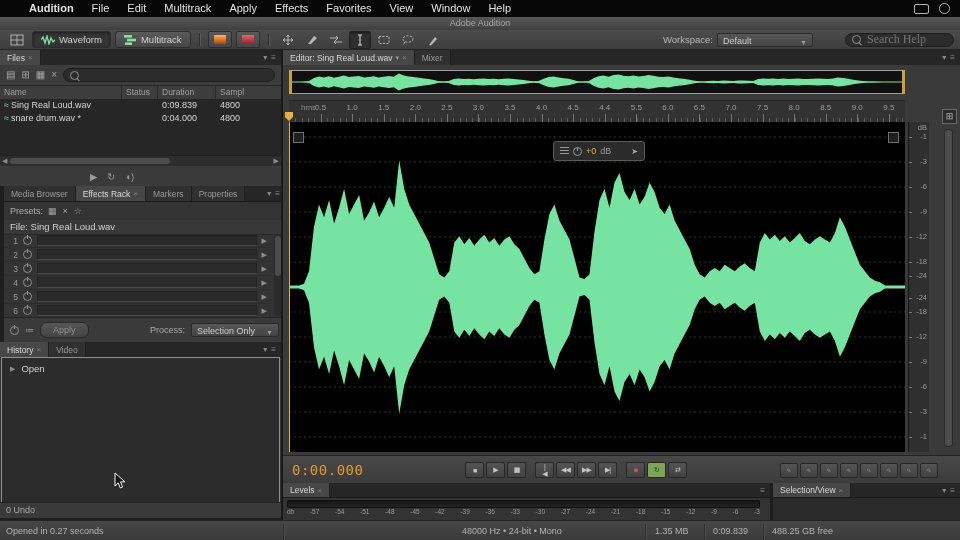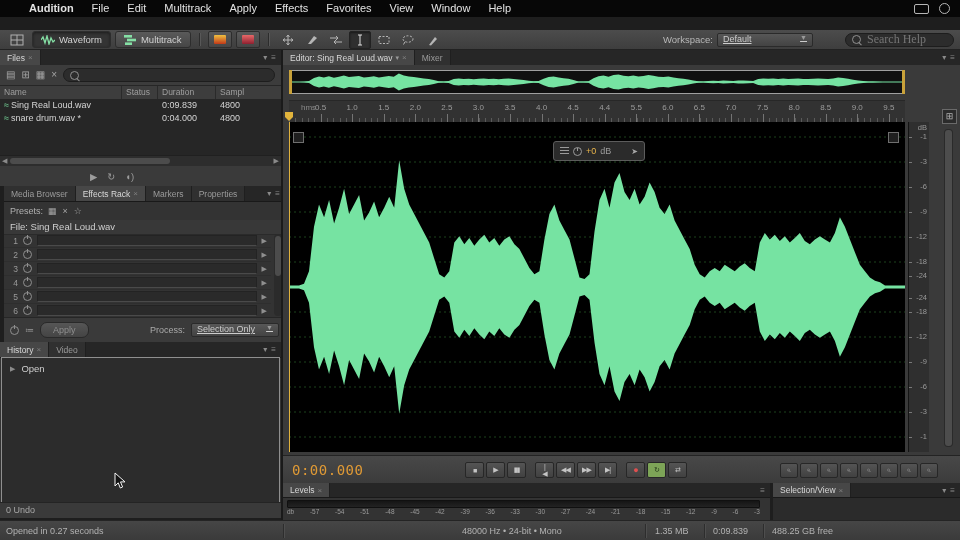--- a/index.html
+++ b/index.html
@@ -18,21 +18,21 @@
   .toolbar{position:absolute;left:0;top:30px;width:960px;height:20px;background:linear-gradient(#4c4c4c,#3e3e3e);border-bottom:1px solid #222;display:flex;align-items:center;padding:0 6px;box-sizing:border-box;gap:4px;}
   .vbtn{display:inline-flex;align-items:center;gap:4px;height:15px;padding:0 8px;background:linear-gradient(#5a5a5a,#464646);border:1px solid #2d2d2d;border-radius:3px;font-size:9.5px;color:#d2d2d2;}
   .vbtn.pressed{background:#343434;box-shadow:inset 0 1px 3px #1d1d1d;}
   .spec-btn{width:22px;height:15px;border:1px solid #2d2d2d;border-radius:2px;display:inline-flex;align-items:center;justify-content:center;background:linear-gradient(#5a5a5a,#464646);}
   .spec-ic1{width:12px;height:9px;background:linear-gradient(#f0c040,#c03818);border-radius:1px;}
   .spec-ic2{width:12px;height:9px;background:linear-gradient(#e86868,#8f2030);border-radius:1px;}
   .tool-btn{width:20px;height:16px;display:inline-flex;align-items:center;justify-content:center;border-radius:2px;border:1px solid transparent;}
   .tool-btn.active{background:#2f2f2f;border-color:#222;box-shadow:inset 0 1px 2px #191919;}
   .tb-sep{width:1px;height:13px;background:#2c2c2c;box-shadow:1px 0 0 #585858;margin:0 4px;}
   .ws-label{font-size:9.5px;color:#b8b8b8;margin-left:auto;}
-  .dropdown{display:inline-flex;align-items:flex-start;justify-content:space-between;background:linear-gradient(#575757,#434343);border:1px solid #2a2a2a;border-radius:2px;height:14px;font-size:9px;color:#ccc;padding:0 5px;gap:6px;box-sizing:border-box;text-decoration:underline;}
+  .dropdown{display:inline-flex;align-items:flex-end;justify-content:space-between;background:linear-gradient(#575757,#434343);border:1px solid #2a2a2a;border-radius:2px;height:14px;font-size:9px;color:#ccc;padding:0 5px;gap:6px;box-sizing:border-box;}
   .dd-arrow{font-size:7px;color:#9a9a9a;}
   .searchbox{display:inline-flex;align-items:center;background:#2c2c2c;border:1px solid #1d1d1d;border-radius:8px;height:14px;padding:0 6px;gap:4px;box-sizing:border-box;}
   .mag{width:7px;height:7px;border:1px solid #909090;border-radius:50%;position:relative;flex:0 0 auto;}
   .mag::after{content:'';position:absolute;left:6px;top:6px;width:4px;height:1px;background:#909090;transform:rotate(45deg);transform-origin:0 0;}
   .searchbox input{background:transparent;border:none;outline:none;color:#b8b8b8;font-size:12px;width:78px;font-family:Liberation Serif, serif;}
   
   .panel{position:absolute;background:#333;overflow:hidden;}
   .tabbar{position:absolute;left:0;top:0;right:0;height:15px;background:#262626;display:flex;align-items:stretch;border-bottom:1px solid #191919;}
   .ptab{display:inline-flex;align-items:center;gap:3px;padding:0 7px;background:#303030;color:#9b9b9b;font-size:8.5px;border-right:1px solid #1f1f1f;}
   .ptab.active{background:#474747;color:#d8d8d8;}
@@ -143,20 +143,23 @@
         <span class="menu-item">View</span>
         <span class="menu-item">Window</span>
         <span class="menu-item">Help</span>
       </span>
     <span class="mb-right">
       <span class="mb-ic1"></span>
       <span class="mb-ic2"></span>
     </span>
   </div>
 
+  <div class="titlebar">
+    <span>Adobe Audition</span>
+  </div>
 
   <div class="toolbar">
     <span class="tool-btn">
       <svg width="14" height="12" viewBox="0 0 14 12">
           <rect x="1" y="1" width="12" height="10" fill="none" stroke="#b0b0b0"></rect>
           <line x1="7" y1="1" x2="7" y2="11" stroke="#b0b0b0"></line>
           <line x1="1" y1="6" x2="13" y2="6" stroke="#b0b0b0"></line>
         </svg>
     </span>
     <span class="vbtn pressed">

